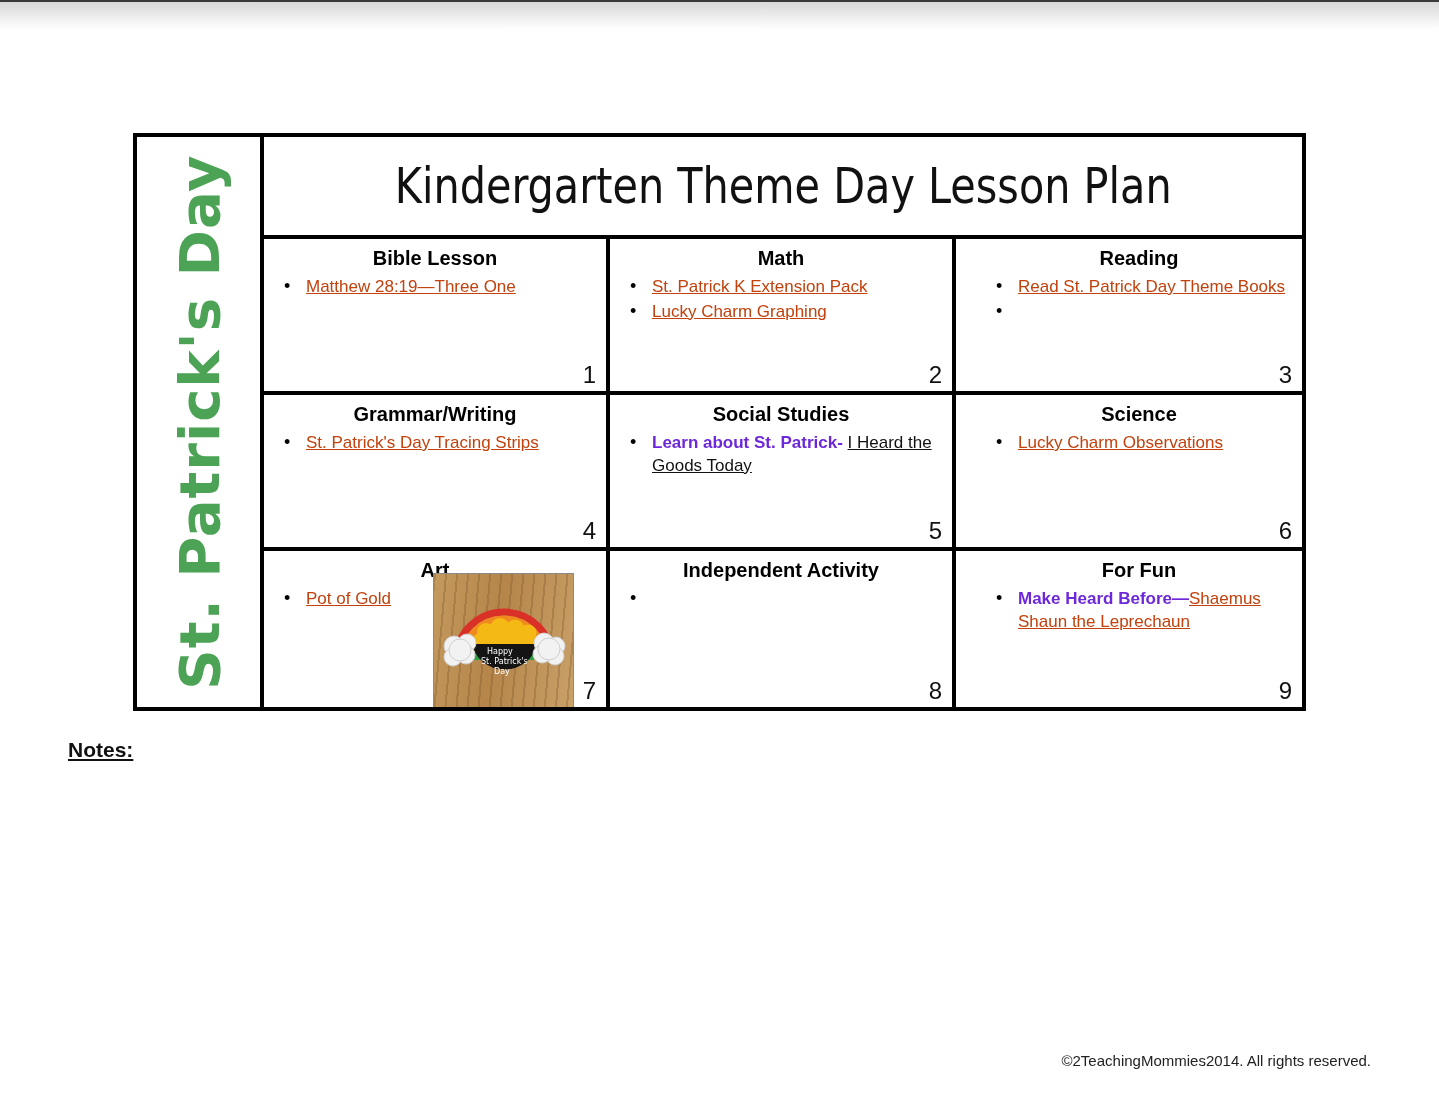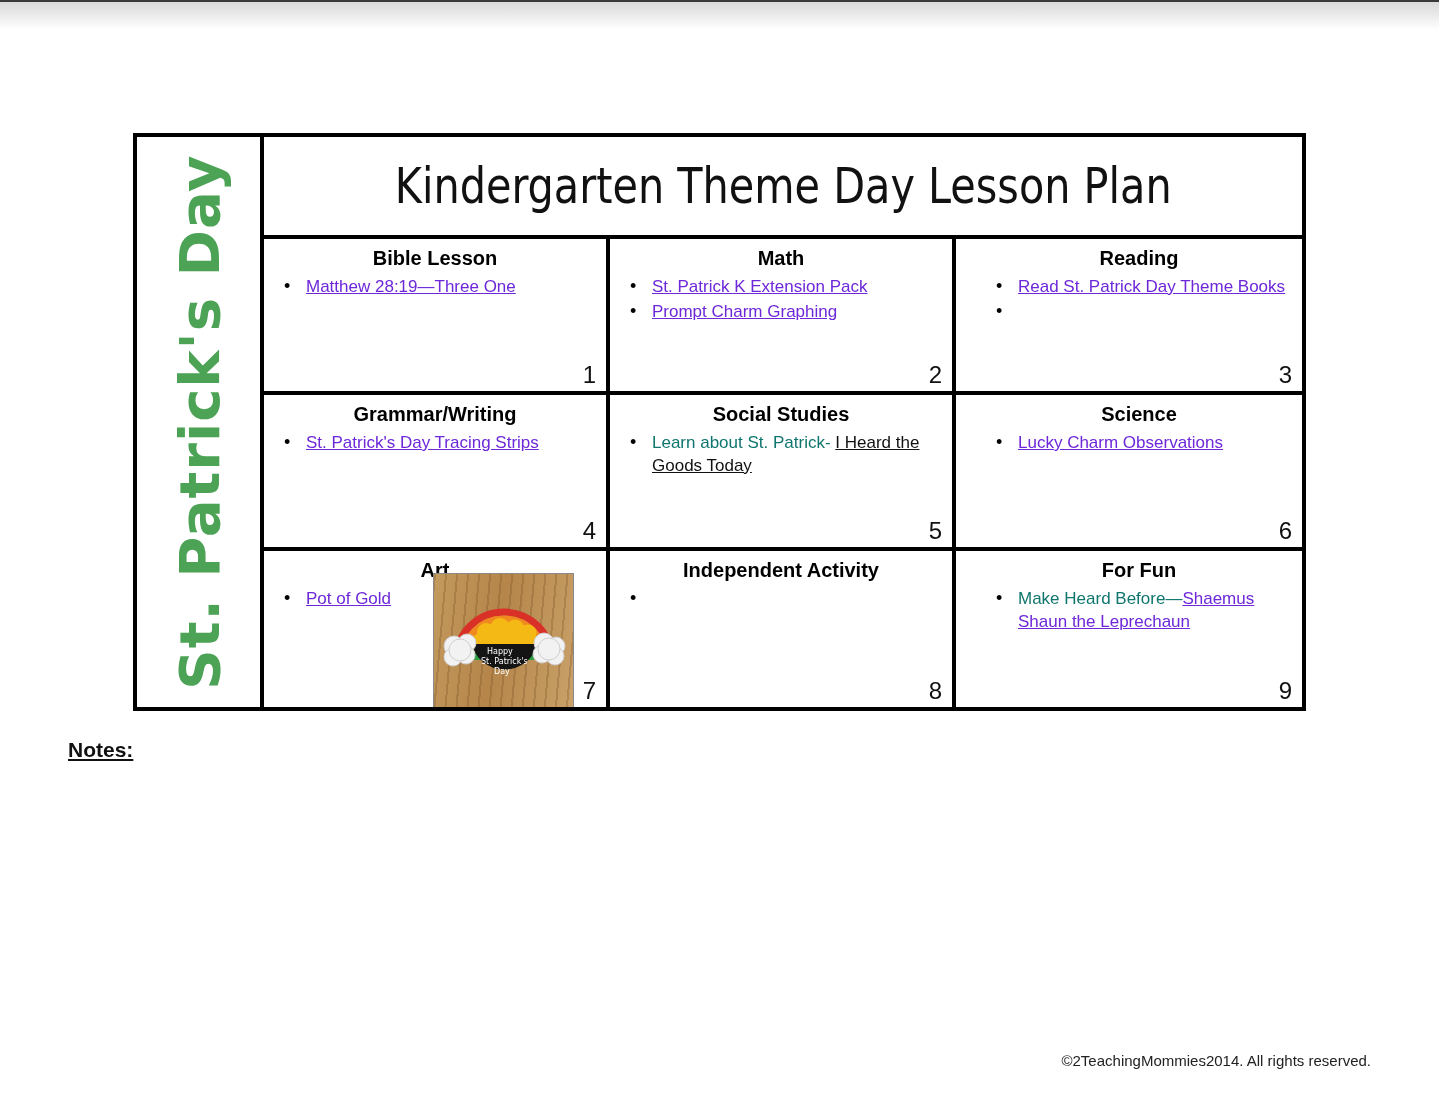--- a/index.html
+++ b/index.html
@@ -118,24 +118,24 @@
     content: "\2022";
     position: absolute;
     left: -22px;
     top: -1px;
     font-size: 18px;
     color: #000;
   }
   ul.items li.spaced { margin-bottom: 13px; }
 
   .link {
-    color: #6d28d9;
+    color: #c2410c;
     text-align: center;
   }
-  .plain { color: #0f766e; text-decoration: none; }
+  .plain { color: #6d28d9; text-decoration: none; font-weight: bold; }
   .uline-black { color: #111; text-decoration: underline; }
 
   .cell-num {
     position: absolute;
     right: 10px;
     bottom: 2px;
     font-size: 24px;
     color: #111;
     font-family: "Liberation Sans", sans-serif;
   }
@@ -211,21 +211,21 @@
         <div class="cell-num">1</div>
       </div>
 
       <div class="cell col2 row1">
         <div class="cell-title">Math</div>
         <ul class="items">
           <li>
             <a class="link" href="#">St. Patrick K Extension Pack</a>
           </li>
           <li>
-            <a class="link" href="#">Prompt Charm Graphing</a>
+            <a class="link" href="#">Lucky Charm Graphing</a>
           </li>
         </ul>
         <div class="cell-num">2</div>
       </div>
 
       <div class="cell col3 row1">
         <div class="cell-title">Reading</div>
         <ul class="items">
           <li>
             <a class="link" href="#">Read St. Patrick Day Theme Books</a>

